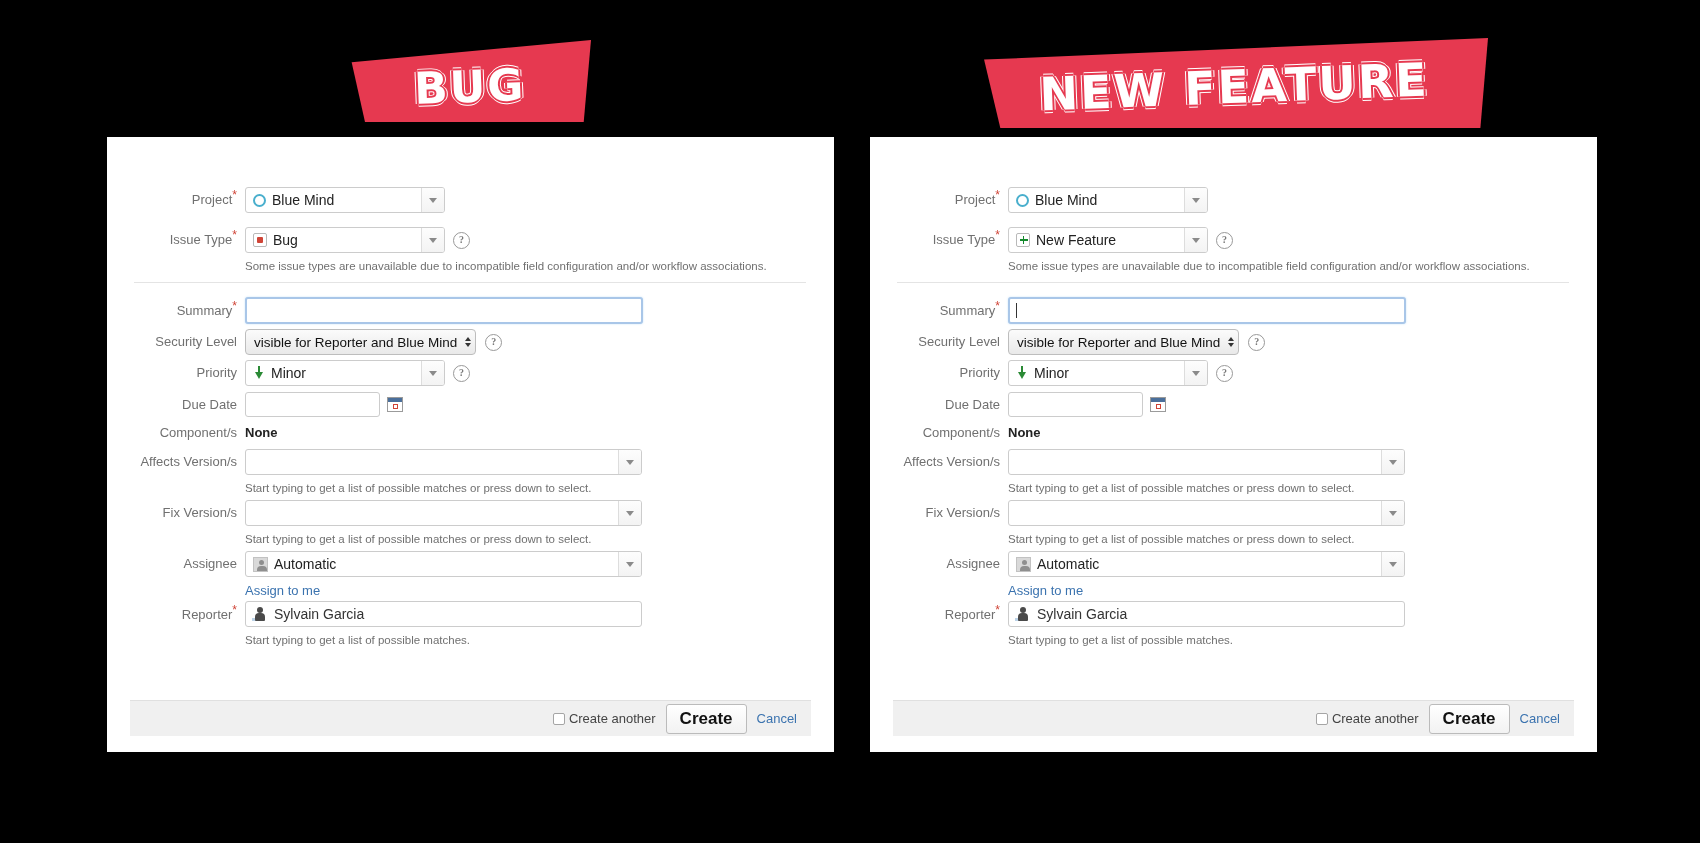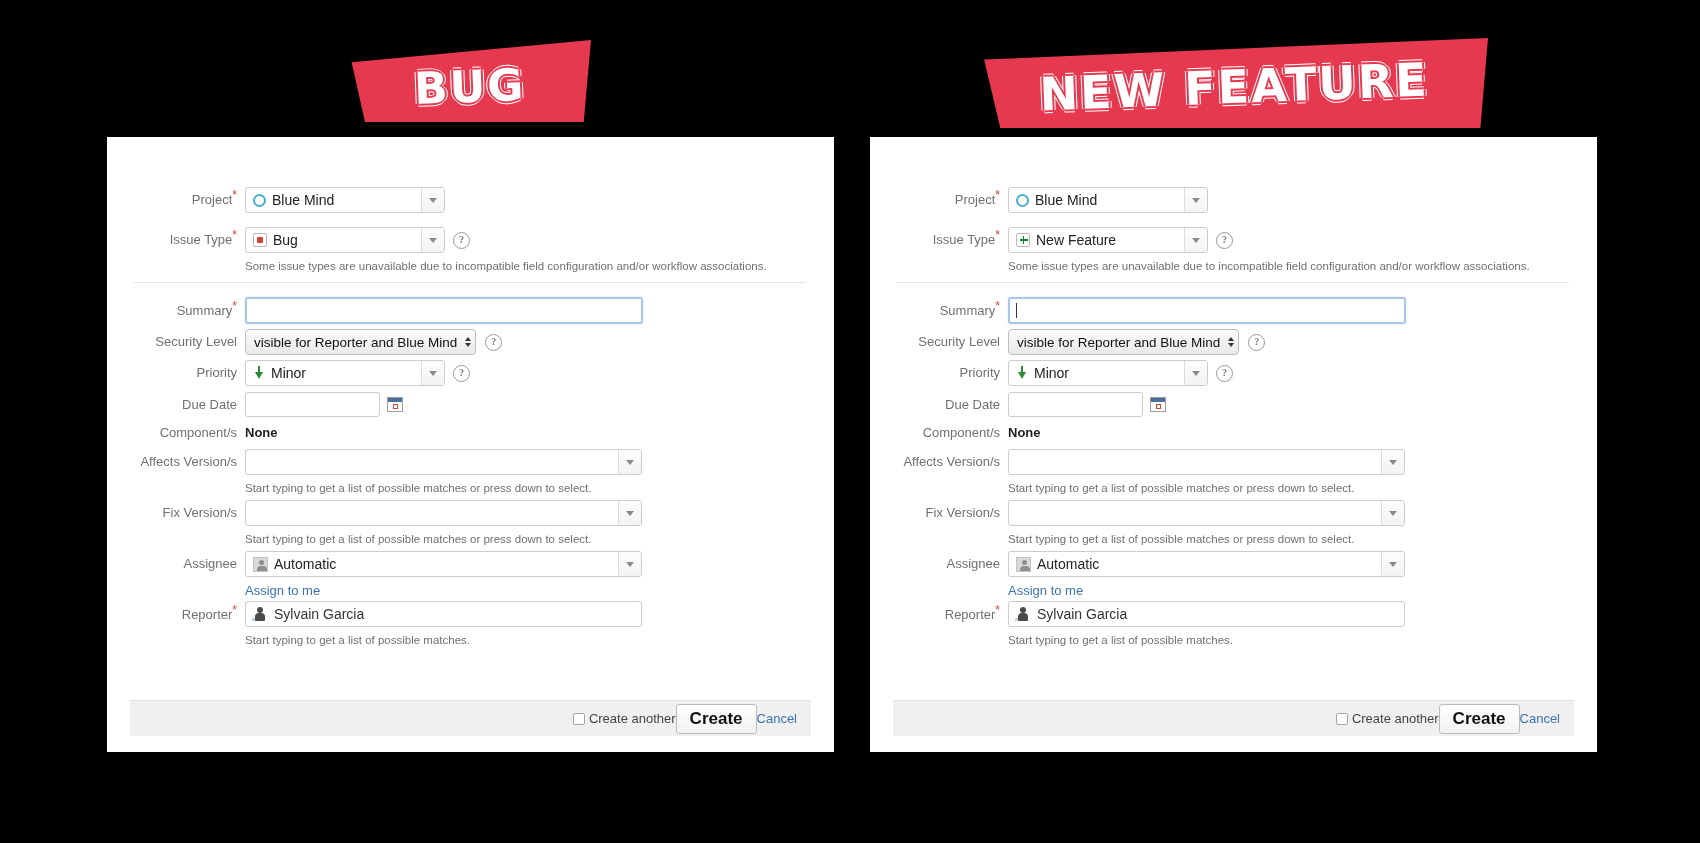--- a/index.html
+++ b/index.html
@@ -150,21 +150,21 @@
   .ico-person:after{content:"";position:absolute;left:3px;top:7px;width:10px;height:8px;border-radius:4px 4px 1px 1px;background:#4a4a4a;}
   .ico-person i{position:absolute;left:0px;top:12px;width:4px;height:3px;background:#bcd3e8;display:block;}
 
   .hr{height:1px;background:#e4e4e4;}
   .link{color:#3b73af;font-size:13px;text-decoration:none;cursor:pointer;}
   .none-val{font-size:13px;font-weight:bold;color:#222;}
 
   
   .footer{
     position:absolute;background:#f0f0f0;border-top:1px solid #e0e0e0;
-    display:flex;align-items:center;justify-content:flex-end;gap:0;
+    display:flex;align-items:center;justify-content:flex-end;gap:10px;
     padding-right:14px;box-sizing:border-box;
   }
   .cbwrap{display:flex;align-items:center;gap:4px;font-size:13px;color:#444;}
   .cbox{
     width:12px;height:12px;border:1px solid #a5a5a5;background:#fff;border-radius:2px;box-sizing:border-box;
   }
   .btn-create{
     background:linear-gradient(#ffffff,#f2f2f2);border:1px solid #bbb;border-radius:3px;
     padding:4px 13px;font-size:17px;color:#111;cursor:pointer;font-weight:bold;
   }

